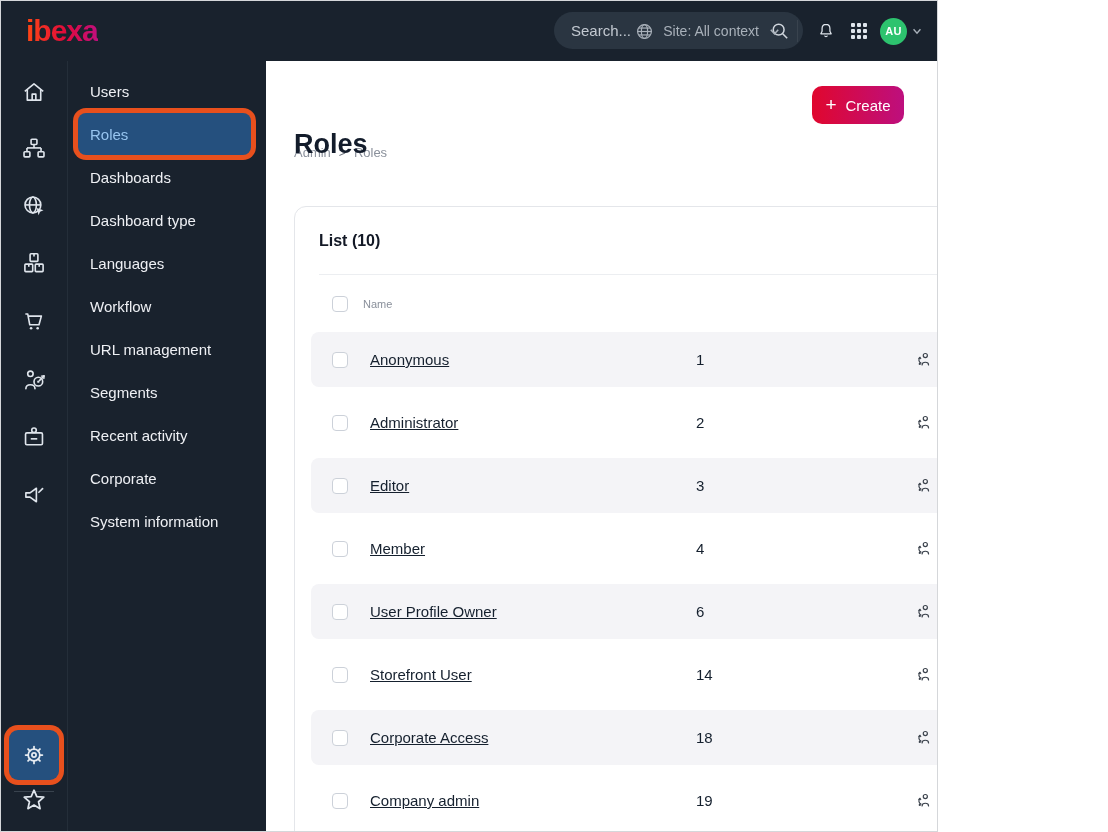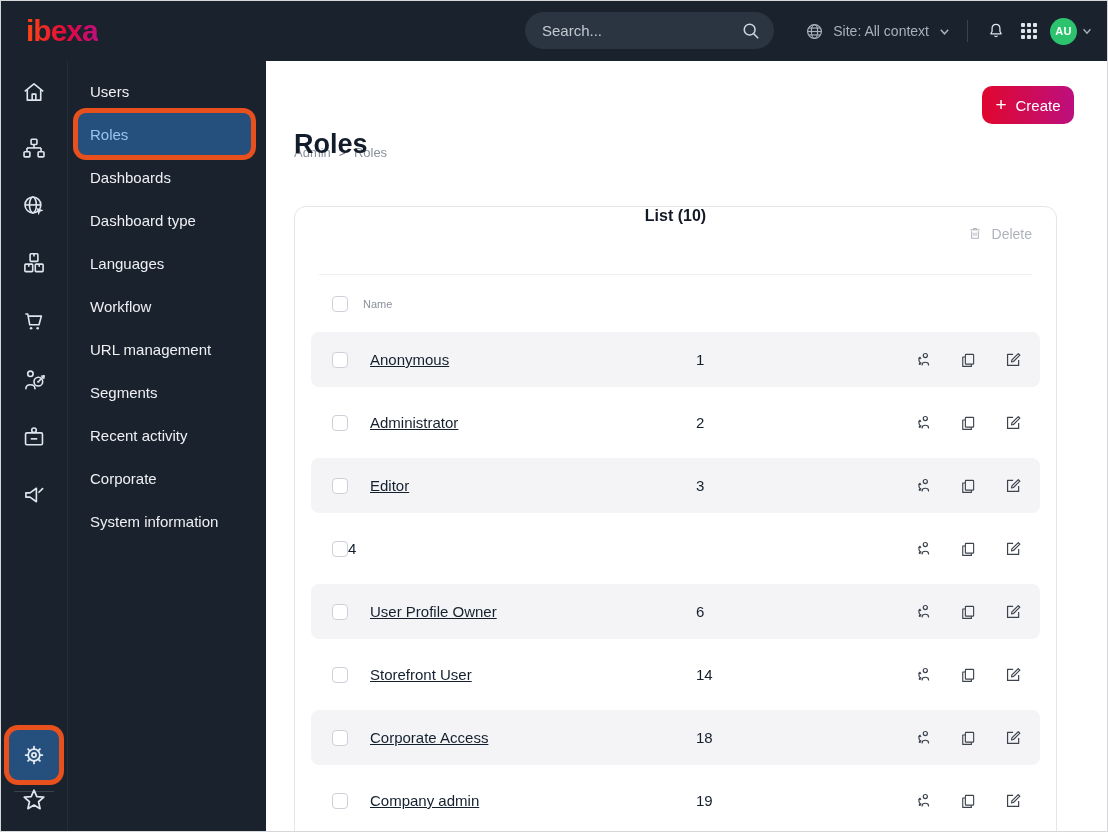--- a/index.html
+++ b/index.html
@@ -1,25 +1,25 @@
 <!DOCTYPE html>
 <html><head>
 <meta charset="utf-8">
 <style>
   * { margin:0; padding:0; box-sizing:border-box; }
   html,body { width:1108px; height:832px; overflow:hidden; }
   body { font-family:"Liberation Sans", sans-serif; background:#fff; }
-  #app { position:relative; width:1108px; height:832px; background:#0f766e; border:1px solid #d5d7da; overflow:hidden; }
+  #app { position:relative; width:938px; height:832px; background:#0f766e; border:1px solid #d5d7da; overflow:hidden; }
 
   
   .topbar { position:absolute; left:0; top:0; width:100%; height:60px; background:#19222d; z-index:5; }
   .logo { position:absolute; left:25px; top:13px; font-size:30px; font-weight:800; letter-spacing:-1px;
           background:linear-gradient(90deg,#ff4713 0%,#e00a3c 55%,#bf0f7e 100%);
           -webkit-background-clip:text; background-clip:text; color:transparent; line-height:34px; cursor:pointer; }
-  .searchwrap { position:absolute; left:524px; top:11px; width:249px; height:37px; background:#2a3541;
+  .searchwrap { position:absolute; left:553px; top:11px; width:249px; height:37px; background:#2a3541;
                 border-radius:19px; display:flex; align-items:center; padding:0 14px 0 17px; }
   .searchwrap input { flex:1; background:transparent; border:none; outline:none; color:#e7ebf0; font-size:15px;
                       font-family:"Liberation Sans", sans-serif; }
   .searchwrap input::placeholder { color:#c3c9d1; }
   .tb-right { position:absolute; right:14px; top:0; height:60px; display:flex; align-items:center; gap:10px; }
   .tb-text { color:#a9b1ba; font-size:14px; white-space:nowrap; }
   .tb-divider { width:1px; height:22px; background:#39434e; margin:0 6px; }
   .icon-btn-dark { background:none; border:none; cursor:pointer; display:flex; align-items:center; padding:2px; }
   .avatar { width:27px; height:27px; border-radius:50%; background:#2dc36e; color:#fff; font-size:11px; font-weight:700;
             display:flex; align-items:center; justify-content:center; letter-spacing:.3px; }
@@ -50,21 +50,21 @@
   .page-title { position:absolute; left:28px; top:68px; font-size:27px; font-weight:700; color:#131c2b; }
   .create-btn { position:absolute; right:33px; top:25px; width:92px; height:38px; border:none; border-radius:10px;
                 background:linear-gradient(90deg,#e0072e 0%,#bd0f7e 100%); color:#fff; font-size:15px;
                 display:flex; align-items:center; justify-content:center; gap:9px; cursor:pointer;
                 font-family:"Liberation Sans", sans-serif; }
   .plus { font-size:19px; font-weight:400; line-height:1; margin-top:-2px; }
 
   
   .card { position:absolute; left:28px; top:145px; width:763px; height:700px; background:#fff;
           border:1px solid #e4e6ea; border-radius:12px; }
-  .card-header { height:68px; display:flex; align-items:center; margin:0 24px; border-bottom:1px solid #eceef1;flex-direction:column; }
+  .card-header { height:68px; display:flex; align-items:center; margin:0 24px; border-bottom:1px solid #eceef1; }
   .card-title { font-size:16px; font-weight:700; color:#131926; }
   .delete-btn { margin-left:auto; background:none; border:none; display:flex; align-items:center; gap:9px;
                 color:#aeb3bb; font-size:14px; cursor:default; font-family:"Liberation Sans", sans-serif; }
   .tablewrap { padding:0 16px; }
   .thead { height:57px; display:flex; align-items:center; padding:0 13px 0 21px; }
   .thead .col-name { font-size:11px; color:#8a909b; margin-left:15px; width:326px; }
   .thead .col-id { font-size:13px; color:#8a909b; flex:1; }
   .trow { height:55px; margin-bottom:8px; display:flex; align-items:center; padding:0 13px 0 21px; border-radius:8px; background:#fff; }
   .trow.shaded { background:#f4f4f7; }
   .cb { appearance:none; -webkit-appearance:none; width:16px; height:16px; border:1px solid #ccd1d9; border-radius:4px;
@@ -415,20 +415,21 @@
           <svg width="19" height="19" viewBox="0 0 24 24" fill="none" stroke="#3c434d" stroke-width="1.5" stroke-linejoin="round">
             <path d="M18.5 12.5 V19.5 H4.5 V5.5 H11.5"></path>
             <path d="M9.5 15 L10 12.5 L18 4.5 L20 6.5 L12 14.5 Z"></path>
           </svg>
         </span>
       </button>
     </div>
   </div>
             <div class="trow">
     <input type="checkbox" class="cb" style="">
+    <a class="rname">Member</a>
     <div class="rid">4</div>
     <div class="ractions">
       <button class="row-icon-btn">
         <span>
           <svg width="19" height="19" viewBox="0 0 24 24" fill="none" stroke="#3c434d" stroke-width="1.5" stroke-linecap="round">
             <circle cx="14.3" cy="7" r="2.6"></circle>
             <path d="M10.2 18.8 C10.2 14.4 18.4 14.4 18.4 18.8"></path>
             <path d="M8.8 16.5 C6 15.3 5.4 11.8 7.3 9.6"></path>
             <path d="M6 10.6 L7.5 9.3 L8.6 10.9" stroke-width="1.3"></path>
             <circle cx="7.3" cy="17.6" r="1.4" fill="#3c434d" stroke="none"></circle>

